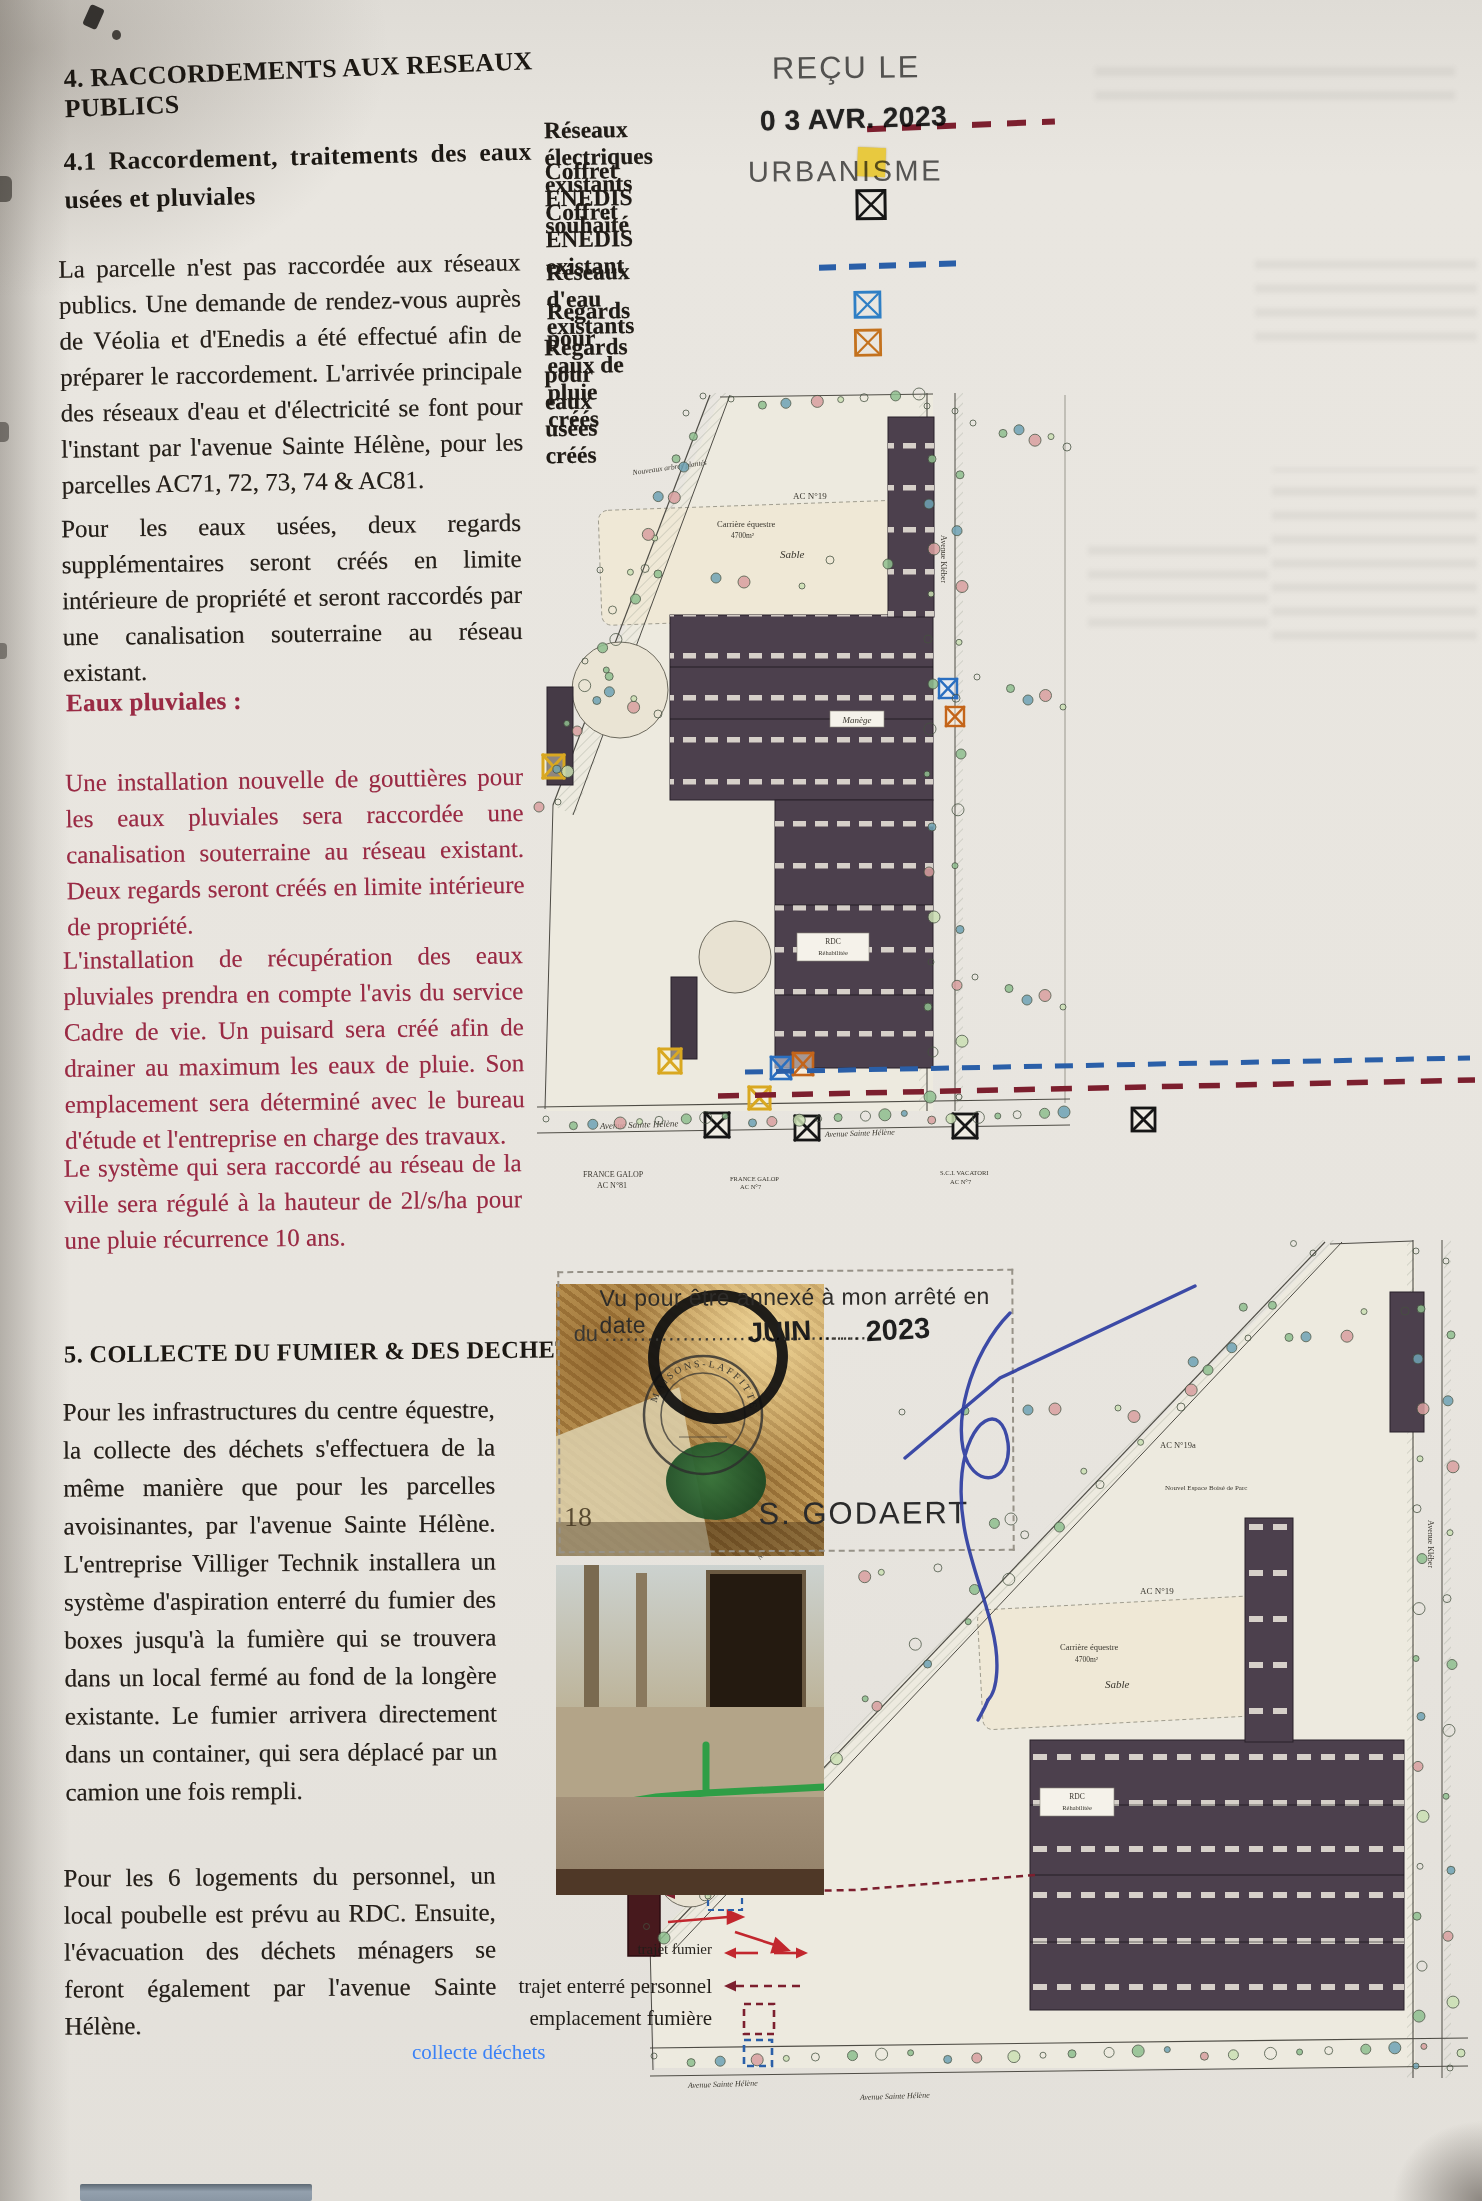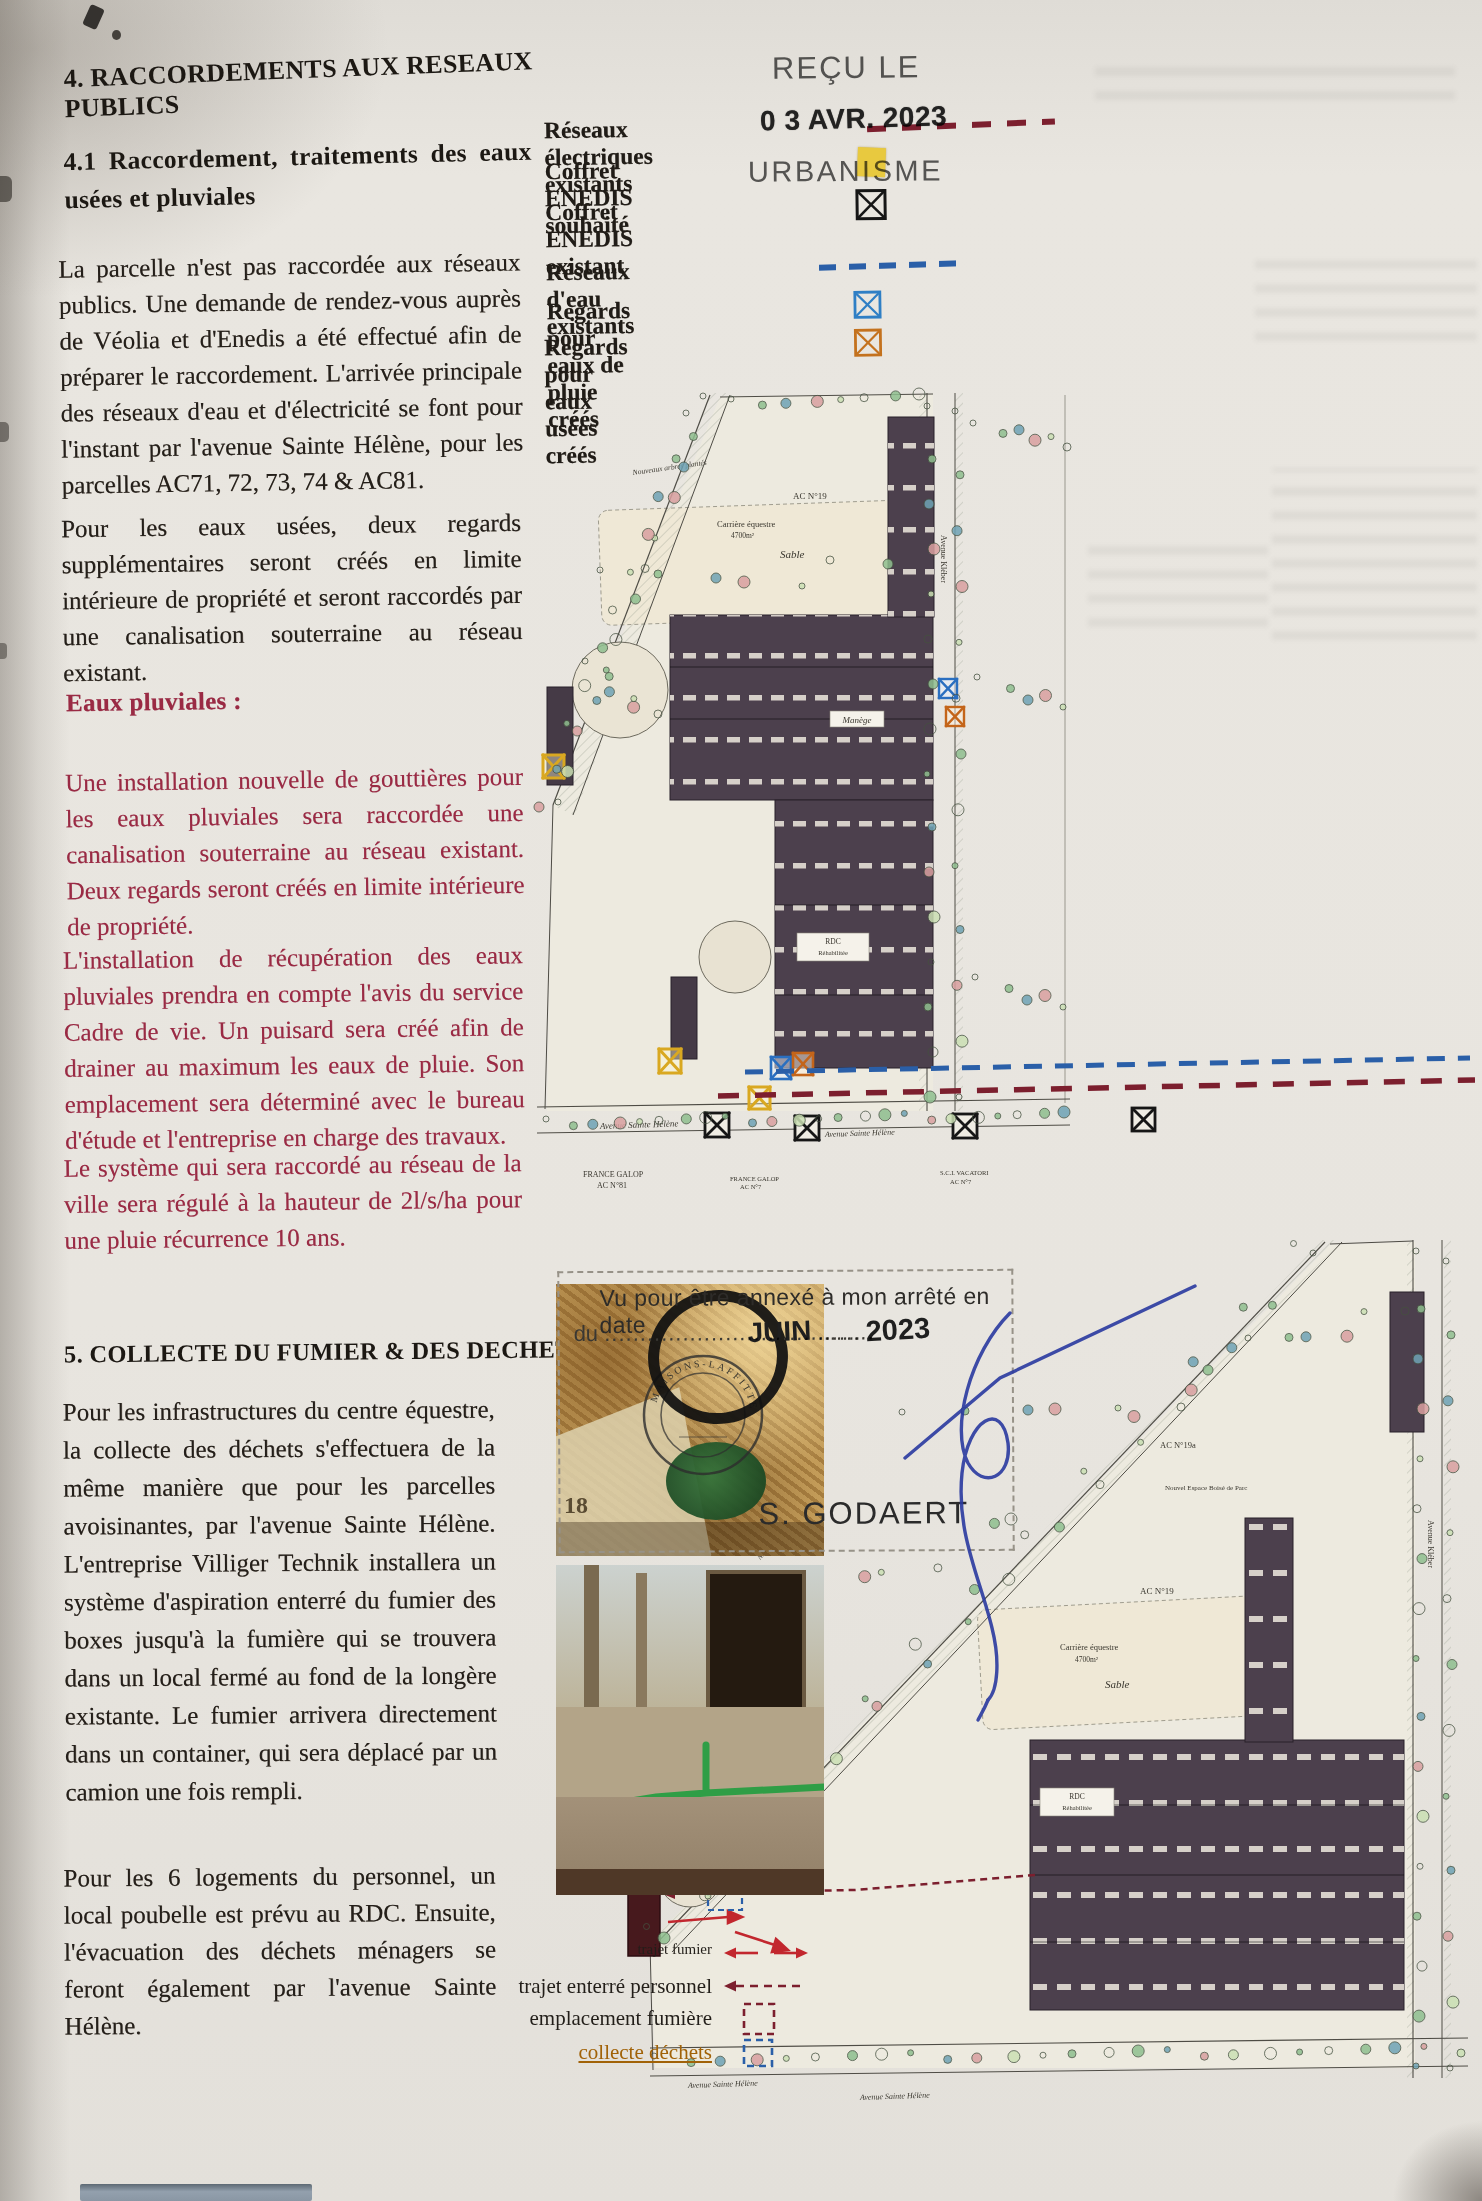--- a/index.html
+++ b/index.html
@@ -512,21 +512,21 @@
   </svg>
   <div class="abs" style="left:412px;top:1974px;width:300px;text-align:right;font-size:21px;color:#221e19;">trajet enterré personnel</div>
   <svg class="abs" style="left:722px;top:1977px;" width="90" height="18" viewBox="0 0 90 18">
     <line x1="14" y1="9" x2="80" y2="9" stroke="#7c1f2e" stroke-width="2.6" stroke-dasharray="8 6"></line>
       <polygon points="14,3.5 2,9 14,14.5" fill="#7c1f2e"></polygon>
   </svg>
   <div class="abs" style="left:412px;top:2006px;width:300px;text-align:right;font-size:21px;color:#221e19;">emplacement fumière</div>
   <svg class="abs" style="left:730px;top:2000px;" width="60" height="40" viewBox="0 0 60 40">
     <rect x="14" y="4" width="30" height="30" fill="none" stroke="#7c1f2e" stroke-width="2.6" stroke-dasharray="7 5"></rect>
   </svg>
-  <div class="abs" style="left:412px;top:2040px;width:300px;text-align:right;font-size:21px;color:#a16207;text-decoration:underline;">collecte déchets</div>
+  <div class="abs" style="left:412px;top:2040px;width:300px;text-align:left;font-size:21px;color:#3b82f6;">collecte déchets</div>
   <svg class="abs" style="left:730px;top:2036px;" width="60" height="38" viewBox="0 0 60 38">
     <rect x="14" y="4" width="28" height="26" fill="none" stroke="#2a5fa8" stroke-width="2.6" stroke-dasharray="7 5"></rect>
   </svg>
 </div>
 
 <div class="photo" style="left:556px;top:1284px;width:268px;height:272px;z-index:3;
             background:
               radial-gradient(circle at 78% 18%, rgba(246,222,162,.85), transparent 45%),
               radial-gradient(circle at 18% 28%, rgba(115,72,24,.5), transparent 42%),
               radial-gradient(circle at 60% 78%, rgba(88,54,18,.45), transparent 38%),
@@ -541,21 +541,21 @@
     <circle cx="64" cy="64" r="59" fill="none" stroke="rgba(45,45,45,.8)" stroke-width="2.5"></circle>
     <circle cx="64" cy="64" r="42" fill="none" stroke="rgba(45,45,45,.7)" stroke-width="1.6"></circle>
     <path id="sealArc" d="M 16,64 A 48,48 0 1 1 112,64" fill="none"></path>
     <text font-size="10" letter-spacing="2.5" fill="rgba(40,40,40,.85)" font-family="Liberation Sans, sans-serif">
       <textPath href="#sealArc" startOffset="8%">MAISONS-LAFFITTE</textPath>
     </text>
     <line x1="40" y1="86" x2="88" y2="86" stroke="rgba(45,45,45,.6)" stroke-width="1.2"></line>
   </svg>
   <div class="abs" style="left:92px;top:6px;width:118px;height:112px;border:11px solid #101010;border-radius:50%;
               transform:rotate(-8deg);opacity:.93;"></div>
-  <div class="abs" style="left:8px;top:208px;font-size:24px;font-weight:bold;color:#3b2d18;opacity:.8;">18</div>
+  <div class="abs" style="left:8px;top:217px;font-size:28px;font-weight:normal;color:#3b2d18;opacity:.8;">18</div>
 </div>
 
 <div class="photo" style="left:556px;top:1565px;width:268px;height:330px;z-index:3;background:#c6c0ae;">
   <div class="abs" style="left:0;top:0;width:100%;height:142px;background:linear-gradient(180deg,#ccd2cf,#bdb49a);"></div>
   <div class="abs" style="left:28px;top:0;width:15px;height:205px;background:#7a6a50;"></div>
   <div class="abs" style="left:80px;top:8px;width:11px;height:195px;background:#8a795e;"></div>
   <div class="abs" style="left:150px;top:5px;width:92px;height:198px;background:#241a10;border:4px solid #6b5a42;"></div>
   <div class="abs" style="left:0;top:142px;width:100%;height:90px;background:#b3a488;"></div>
   <svg class="abs" style="left:0;top:160px;" width="268" height="110" viewBox="0 0 268 110">
     <path d="M 0,88 L 100,72 L 150,68 L 150,20 M 150,68 L 268,62" fill="none" stroke="#2f9e46" stroke-width="7" stroke-linecap="round"></path>

